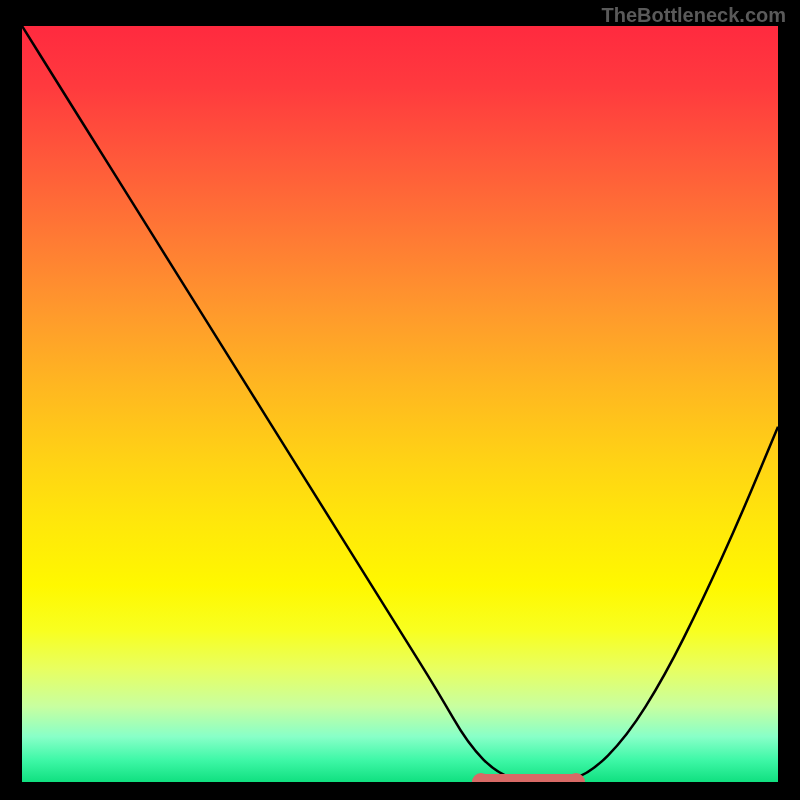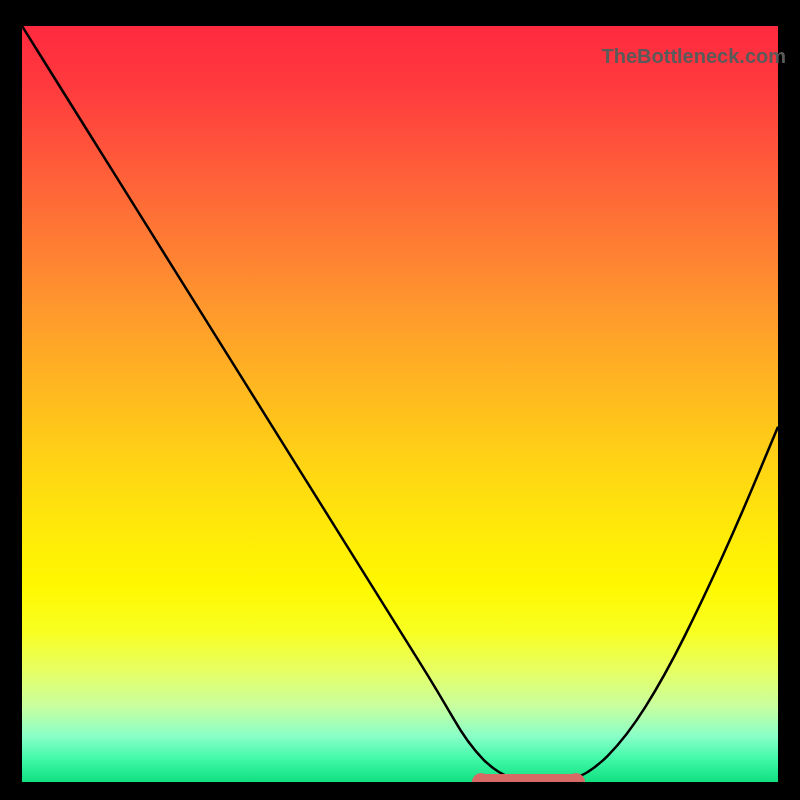--- a/index.html
+++ b/index.html
@@ -12,21 +12,20 @@
     overflow: hidden;
   }
   .watermark {
     position: absolute;
     top: 4px;
     right: 14px;
     color: #5a5a5a;
     font-size: 20px;
     font-weight: bold;
     z-index: 10;
-    margin-top: 41px;
   }
   .plot-area {
     position: absolute;
     left: 22px;
     top: 26px;
     width: 756px;
     height: 756px;
     overflow: hidden;
   }
   .gradient {

